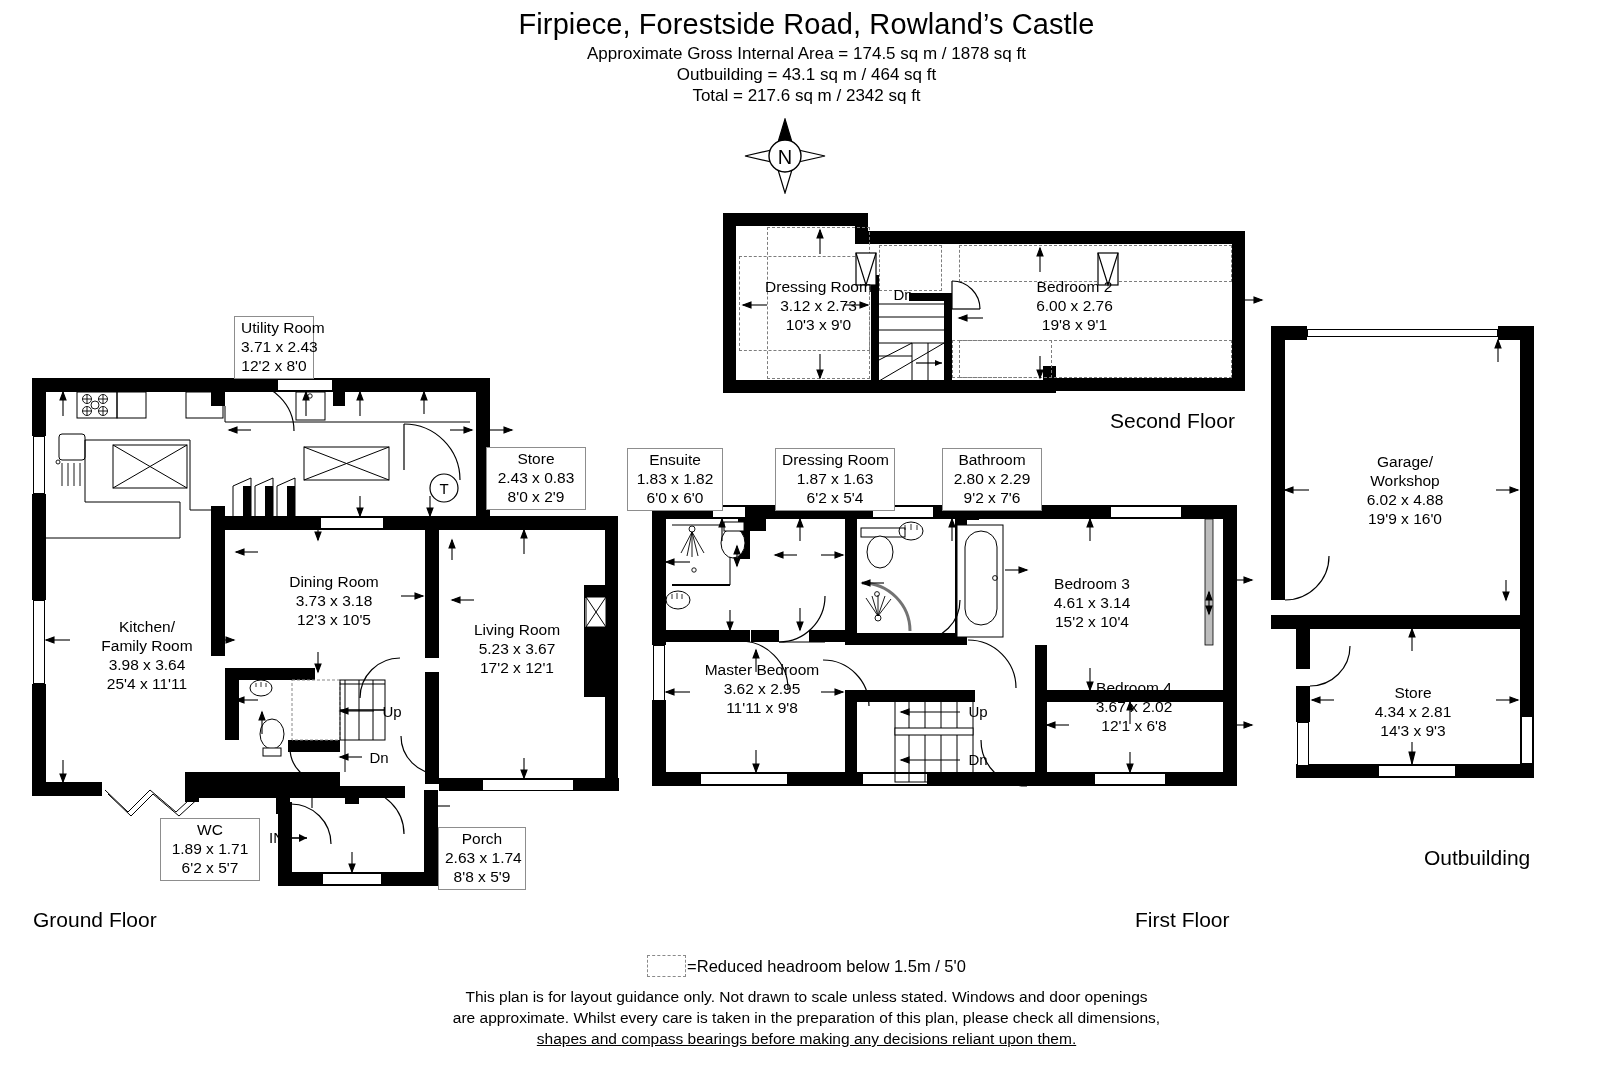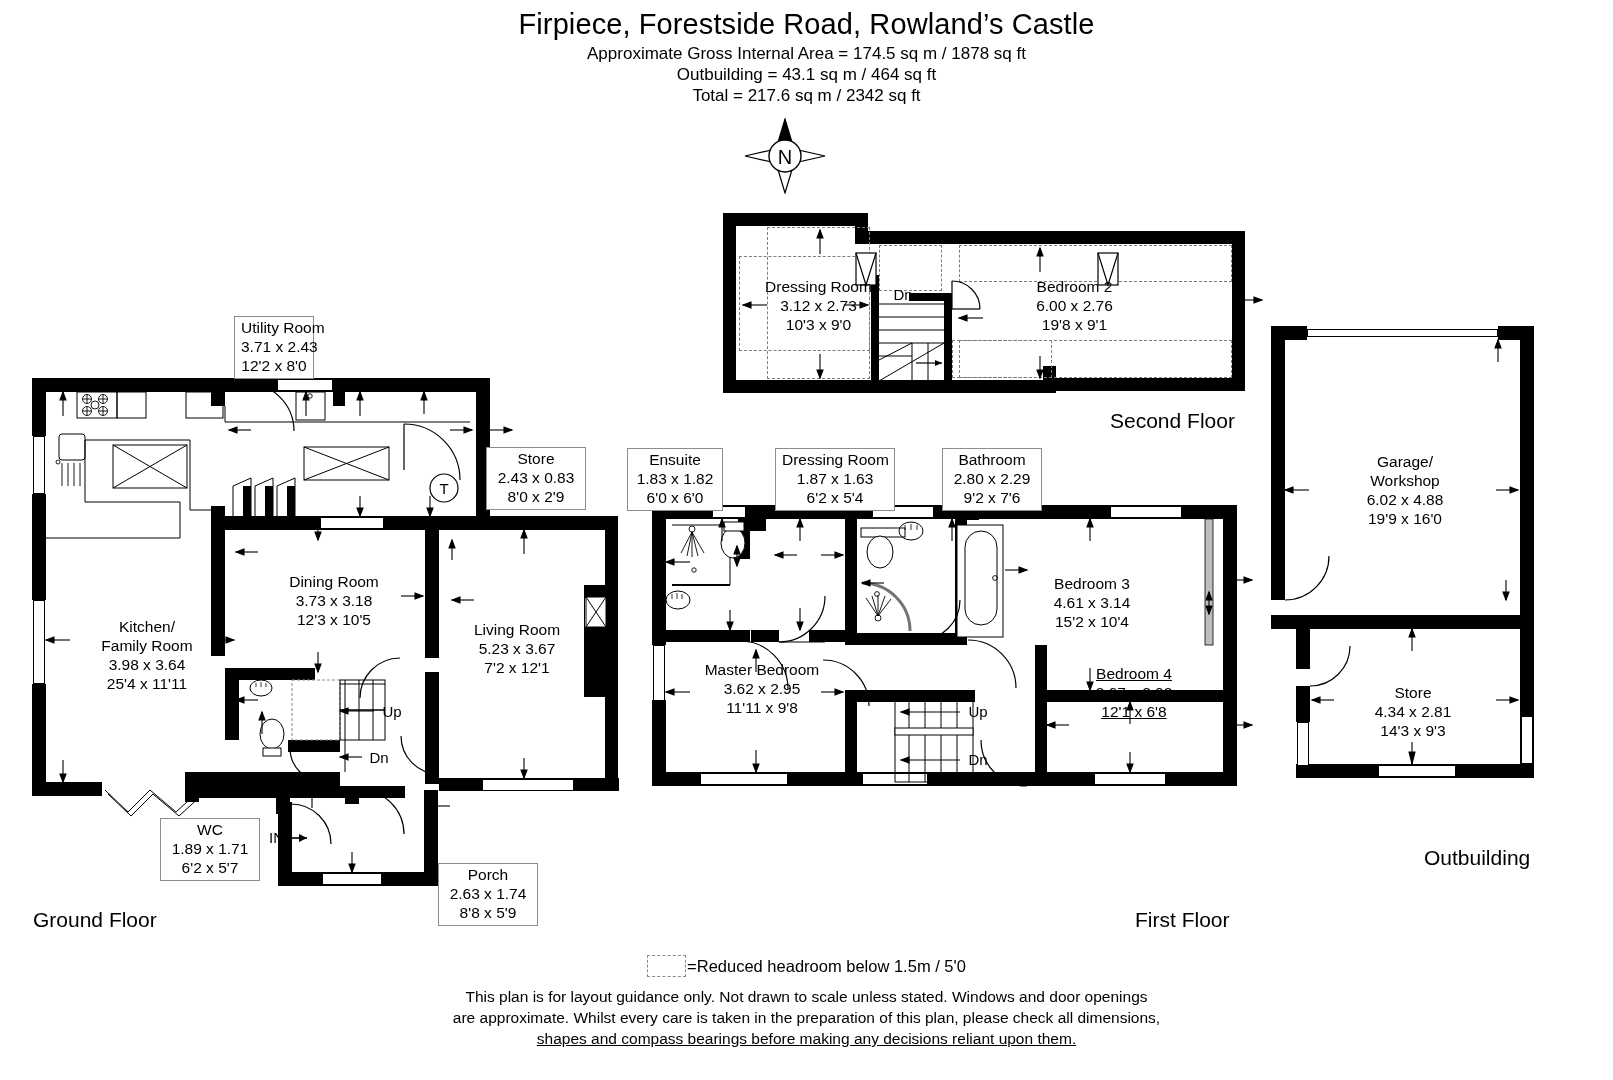--- a/index.html
+++ b/index.html
@@ -427,28 +427,28 @@
       <div>25'4 x 11'11</div>
     </div>
     <div class="plabel" style="left:272px;top:572px;width:124px;">
       <div>Dining Room</div>
       <div>3.73 x 3.18</div>
       <div>12'3 x 10'5</div>
     </div>
     <div class="plabel" style="left:455px;top:620px;width:124px;">
       <div>Living Room</div>
       <div>5.23 x 3.67</div>
-      <div>7'2 x 12'1</div>
+      <div>17'2 x 12'1</div>
     </div>
     <div class="rlabel" style="left:160px;top:818px;width:100px;">
       <div>WC</div>
       <div>1.89 x 1.71</div>
       <div>6'2 x 5'7</div>
     </div>
-    <div class="rlabel" style="left:438px;top:827px;width:100px;margin-top:36px;">
+    <div class="rlabel" style="left:438px;top:827px;width:88px;">
       <div>Porch</div>
       <div>2.63 x 1.74</div>
       <div>8'8 x 5'9</div>
     </div>
     <div class="plabel tiny" style="left:377px;top:702px;width:30px;">Up</div>
     <div class="plabel tiny" style="left:364px;top:748px;width:30px;">Dn</div>
     <div class="plabel tiny" style="left:258px;top:828px;width:26px;text-align:right;">IN</div>
   </div>
   <div class="floor-caption" id="cap-ground">Ground Floor</div>
 
@@ -628,21 +628,21 @@
     <div class="plabel" style="left:686px;top:660px;width:152px;">
       <div>Master Bedroom</div>
       <div>3.62 x 2.95</div>
       <div>11'11 x 9'8</div>
     </div>
     <div class="plabel" style="left:1030px;top:574px;width:124px;">
       <div>Bedroom 3</div>
       <div>4.61 x 3.14</div>
       <div>15'2 x 10'4</div>
     </div>
-    <div class="plabel" style="left:1072px;top:664px;width:124px;text-decoration:underline;">
+    <div class="plabel" style="left:1072px;top:678px;width:124px;">
       <div>Bedroom 4</div>
       <div>3.67 x 2.02</div>
       <div>12'1 x 6'8</div>
     </div>
     <div class="plabel tiny" style="left:963px;top:702px;width:30px;">Up</div>
     <div class="plabel tiny" style="left:963px;top:750px;width:30px;">Dn</div>
   </div>
   <div class="floor-caption" id="cap-first">First Floor</div>
 
   <div>

